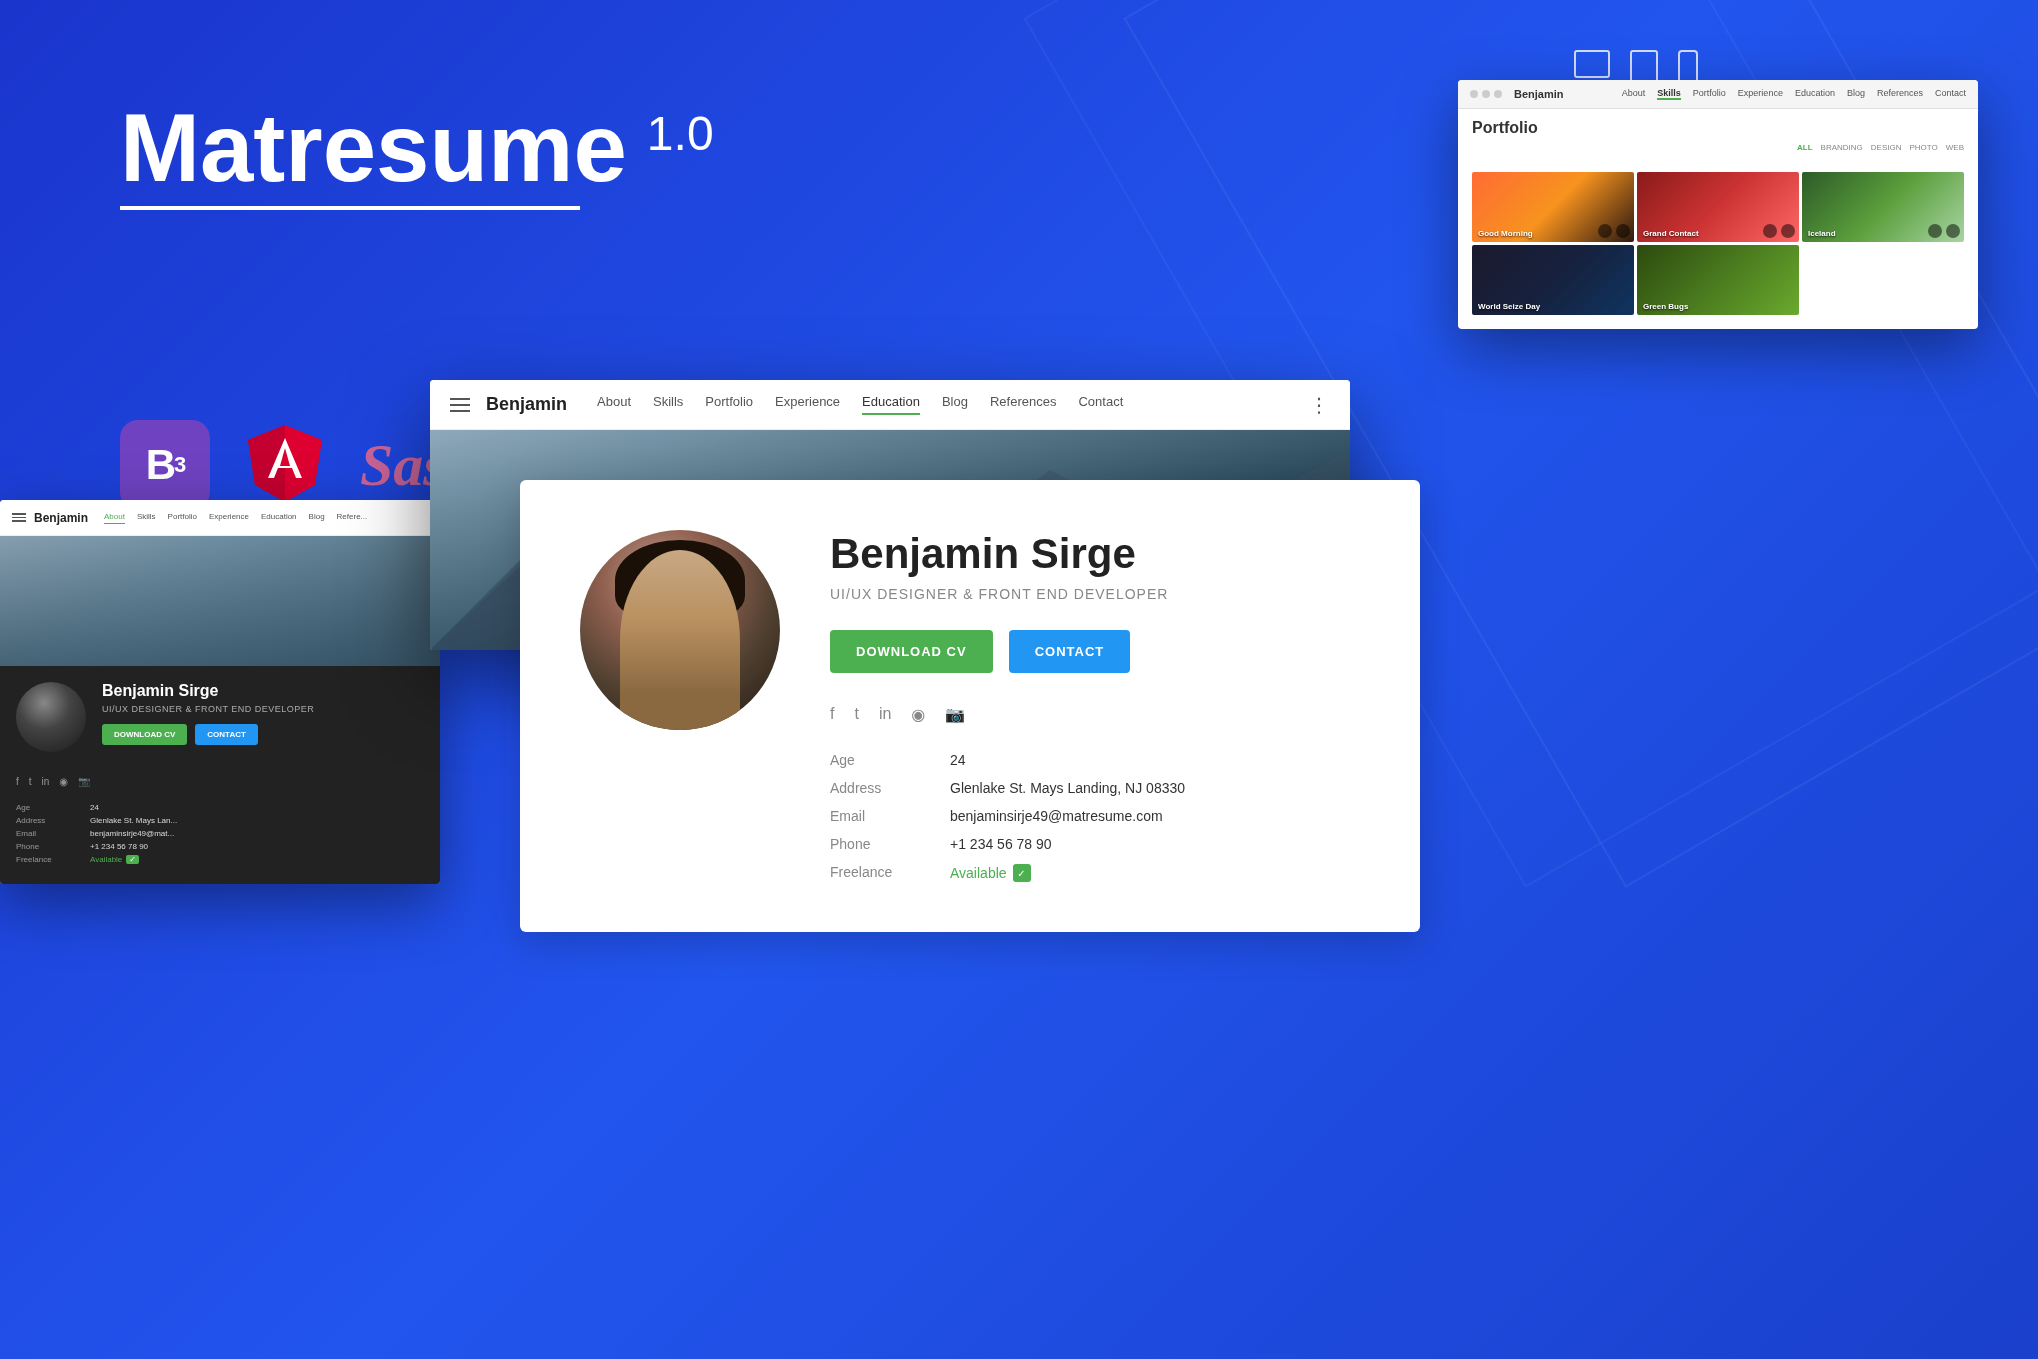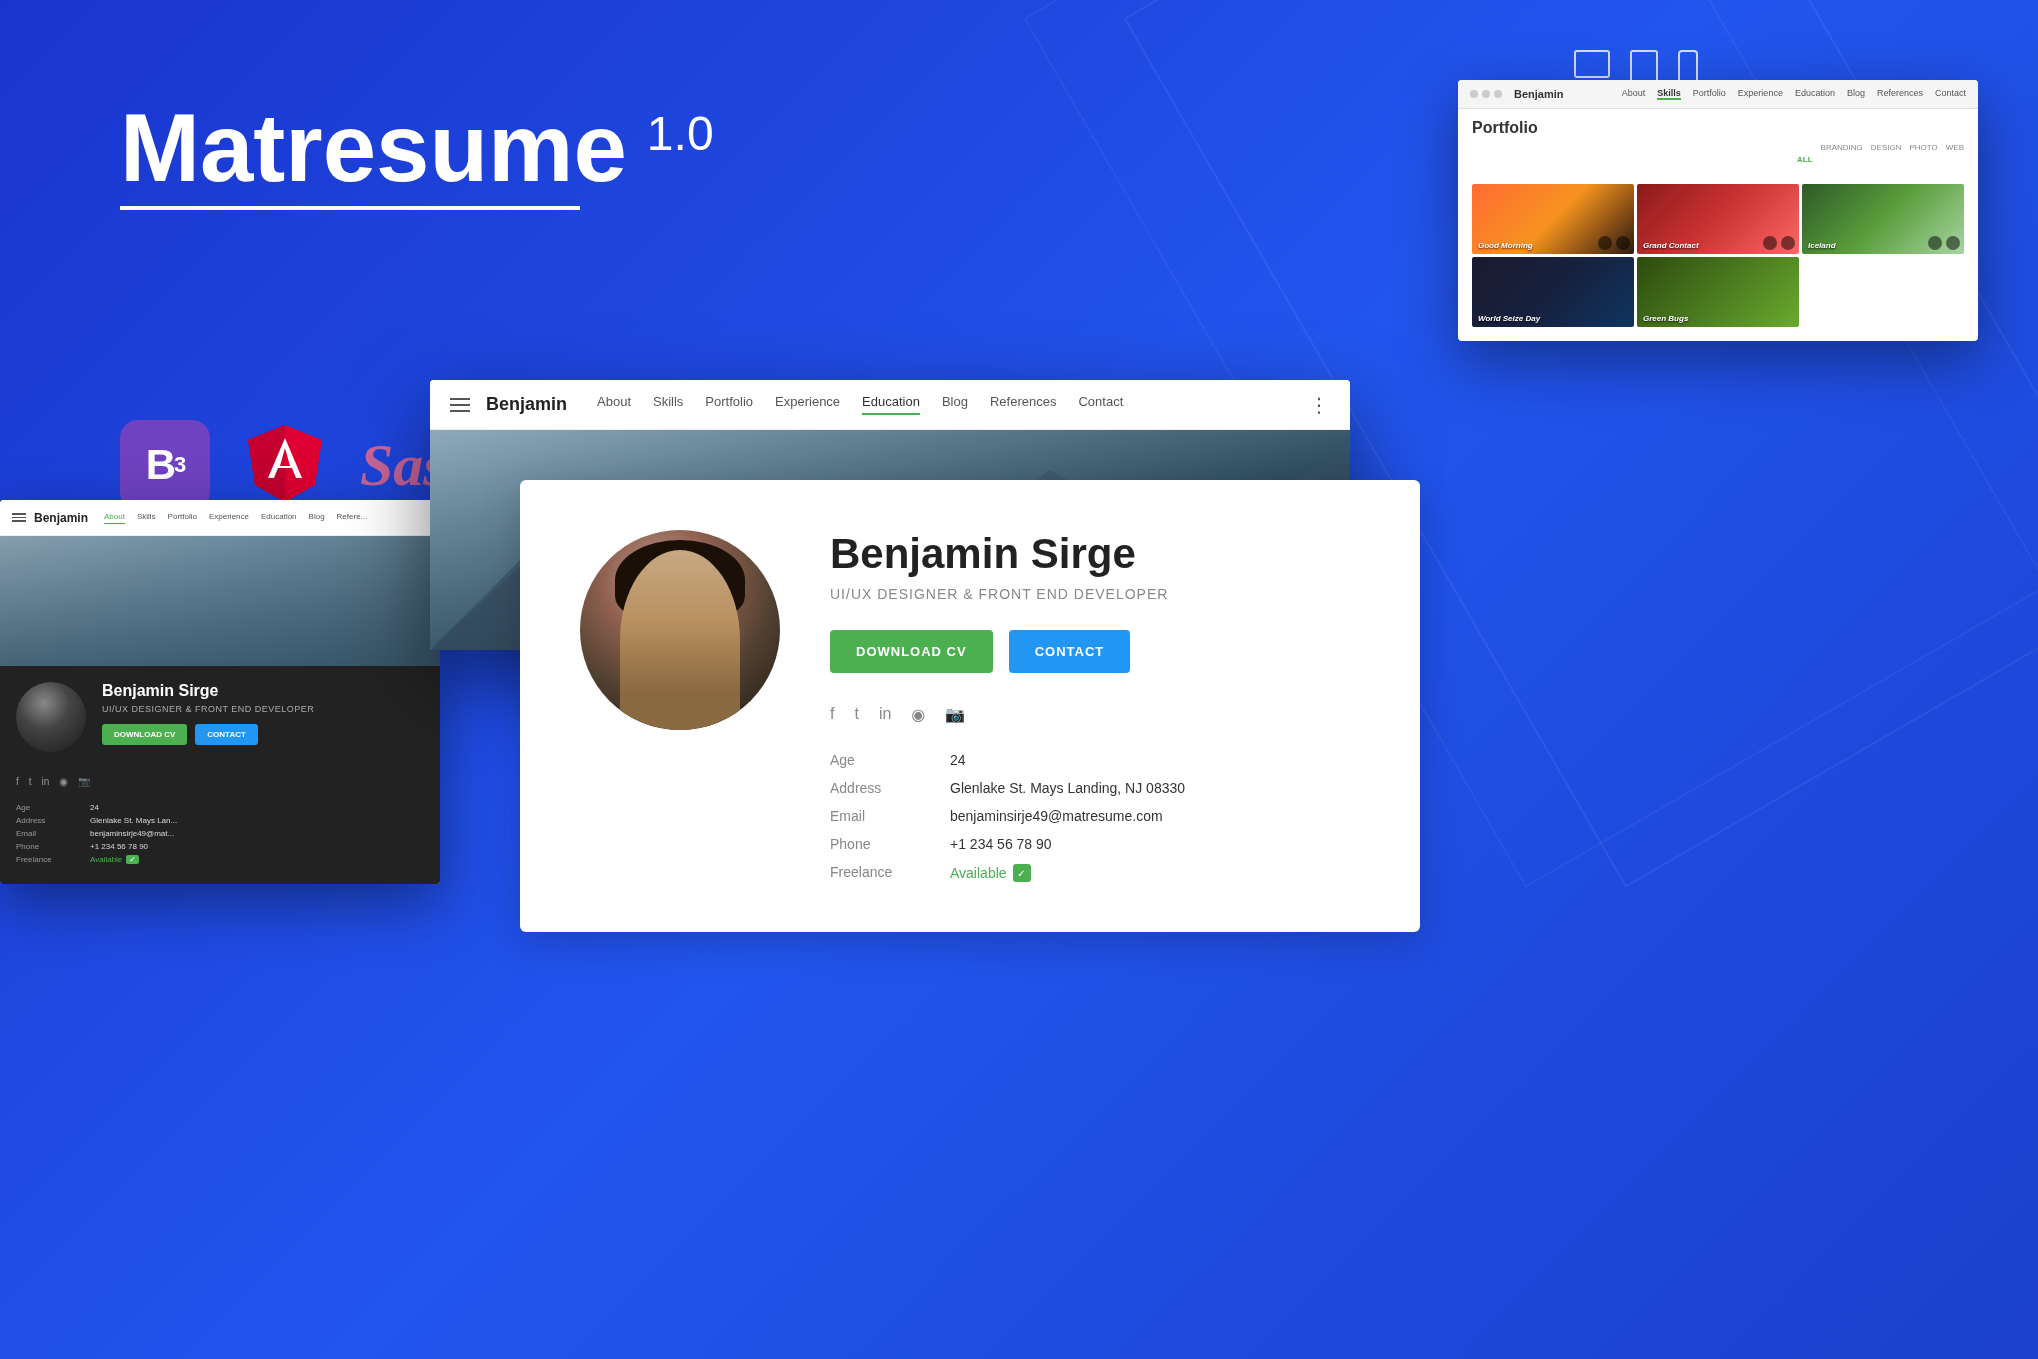--- a/index.html
+++ b/index.html
@@ -239,29 +239,27 @@
 
     .filter-btn {
       font-size: 8px;
       color: #888;
       text-transform: uppercase;
     }
 
     .filter-btn.active {
       color: #4CAF50;
       font-weight: 700;
-      margin-top: 12px;
     }
 
     .portfolio-grid {
       display: grid;
       grid-template-columns: repeat(3, 1fr);
       gap: 3px;
       padding: 12px 14px 14px;
-      font-style: italic;
     }
 
     .portfolio-thumb {
       height: 70px;
       border-radius: 2px;
       position: relative;
       overflow: hidden;
     }
 
     .thumb-1 { background: linear-gradient(135deg, #ff6b35, #f7931e, #2c1810); }

